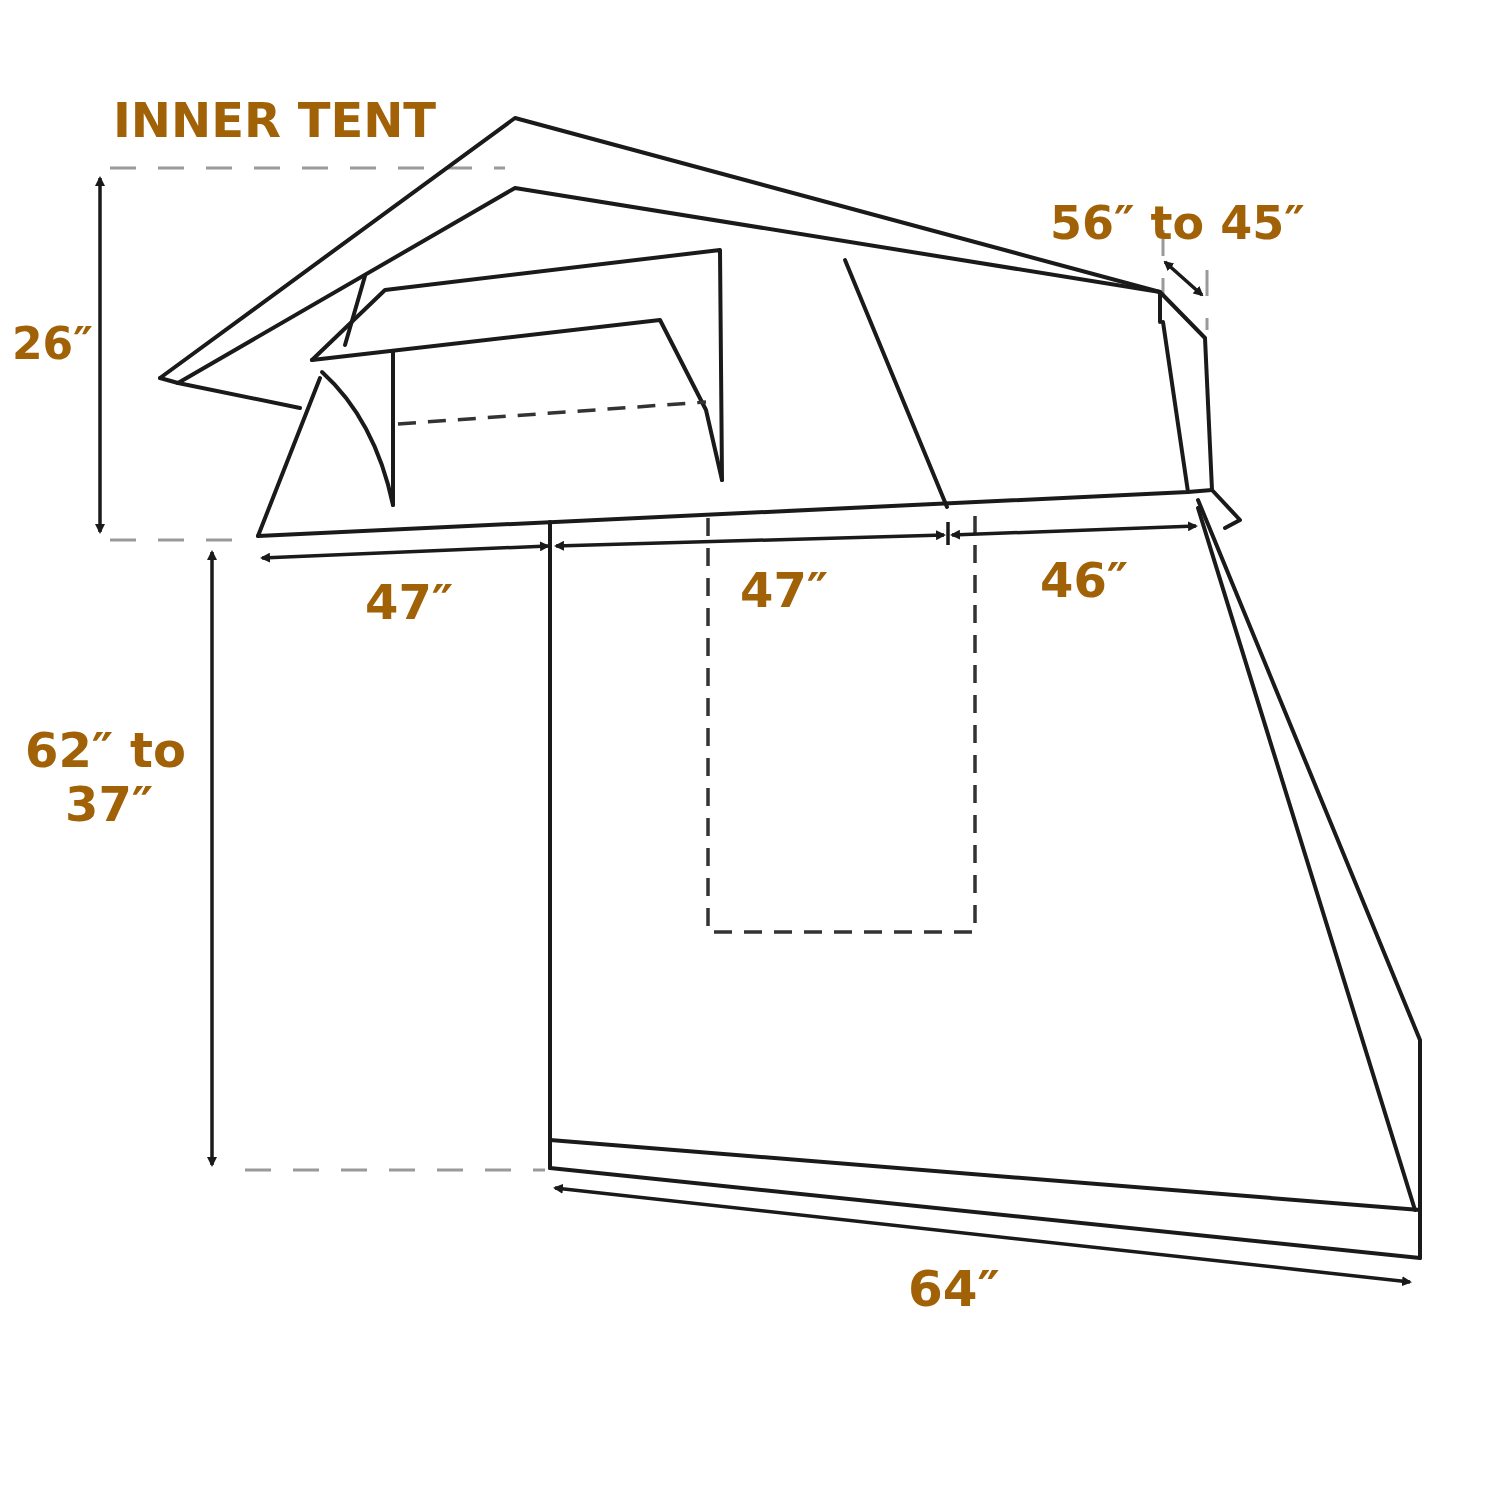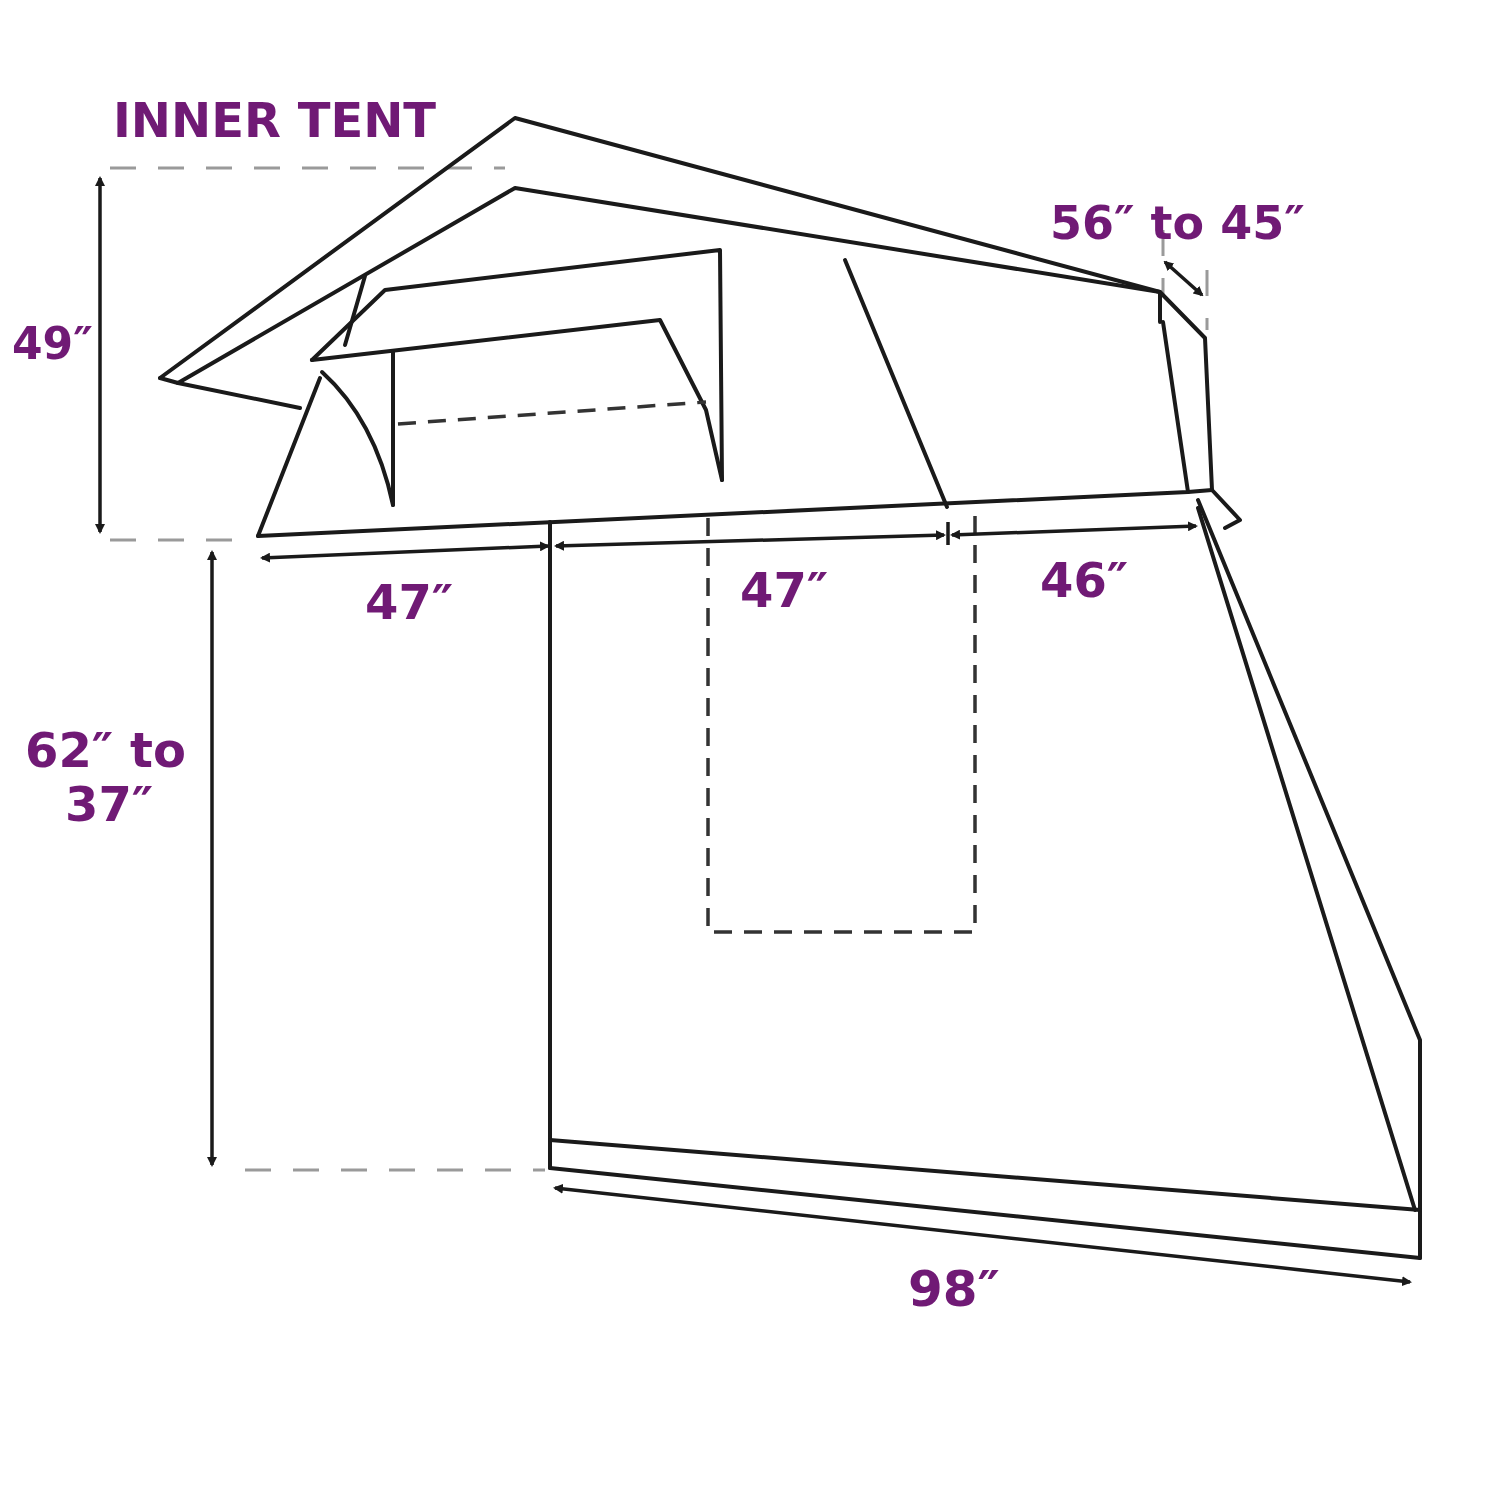--- a/index.html
+++ b/index.html
@@ -2,21 +2,21 @@
 <html><head>
 <meta charset="utf-8">
 <style>
   html,body{margin:0;padding:0;background:#ffffff;}
   body{width:1500px;height:1500px;position:relative;overflow:hidden;font-family:"DejaVu Sans","Liberation Sans",sans-serif;}
   svg{position:absolute;left:0;top:0;}
   .ln{fill:none;stroke:#1a1a1a;stroke-width:4;stroke-linejoin:round;stroke-linecap:round;}
   .dash{fill:none;stroke:#333;stroke-width:3.5;stroke-dasharray:18 12;}
   .dimdash{fill:none;stroke:#9a9a9a;stroke-width:3;stroke-dasharray:26 22;}
   .arr{fill:none;stroke:#1a1a1a;stroke-width:3.5;}
-  .lbl{position:absolute;font-weight:bold;color:#701a75;font-size:50px;line-height:1;white-space:nowrap;}
+  .lbl{position:absolute;font-weight:bold;color:#a16207;font-size:50px;line-height:1;white-space:nowrap;}
 </style>
 </head>
 <body>
 
 <svg width="1500" height="1500" viewBox="0 0 1500 1500">
   <defs>
     <marker id="ah" markerWidth="10" markerHeight="10" refX="8" refY="5" orient="auto-start-reverse" markerUnits="userSpaceOnUse">
       <path d="M0,0 L10,5 L0,10 z" fill="#1a1a1a"></path>
     </marker>
   </defs>
@@ -58,20 +58,20 @@
   <line class="arr" x1="262" y1="558" x2="548" y2="546" marker-start="url(#ah)" marker-end="url(#ah)"></line>
   <line class="arr" x1="556" y1="546" x2="944" y2="535" marker-start="url(#ah)" marker-end="url(#ah)"></line>
   <line class="arr" x1="952" y1="535" x2="1196" y2="526" marker-start="url(#ah)" marker-end="url(#ah)"></line>
   <line class="arr" x1="212" y1="552" x2="212" y2="1165" marker-start="url(#ah)" marker-end="url(#ah)"></line>
   <line class="arr" x1="555" y1="1188" x2="1410" y2="1282" marker-start="url(#ah)" marker-end="url(#ah)"></line>
   <line class="arr" x1="1165" y1="262" x2="1202" y2="295" marker-start="url(#ah)" marker-end="url(#ah)"></line>
   <line class="arr" x1="948" y1="522" x2="948" y2="545"></line>
 </svg>
 
 <div class="lbl" style="left:113px;top:96px;font-size:48px;">INNER TENT</div>
-<div class="lbl" style="left:12px;top:322px;font-size:44px;">49″</div>
+<div class="lbl" style="left:12px;top:322px;font-size:44px;">26″</div>
 <div class="lbl" style="left:1050px;top:200px;font-size:46px;">56″ to 45″</div>
 <div class="lbl" style="left:365px;top:578px;font-size:48px;">47″</div>
 <div class="lbl" style="left:740px;top:566px;font-size:48px;">47″</div>
 <div class="lbl" style="left:1040px;top:556px;font-size:48px;">46″</div>
 <div class="lbl" style="left:25px;top:706px;font-size:48px;margin-top:20px;">62″ to</div>
 <div class="lbl" style="left:65px;top:780px;font-size:48px;">37″</div>
-<div class="lbl" style="left:908px;top:1264px;font-size:50px;">98″</div>
+<div class="lbl" style="left:908px;top:1264px;font-size:50px;">64″</div>
 
 </body></html>

